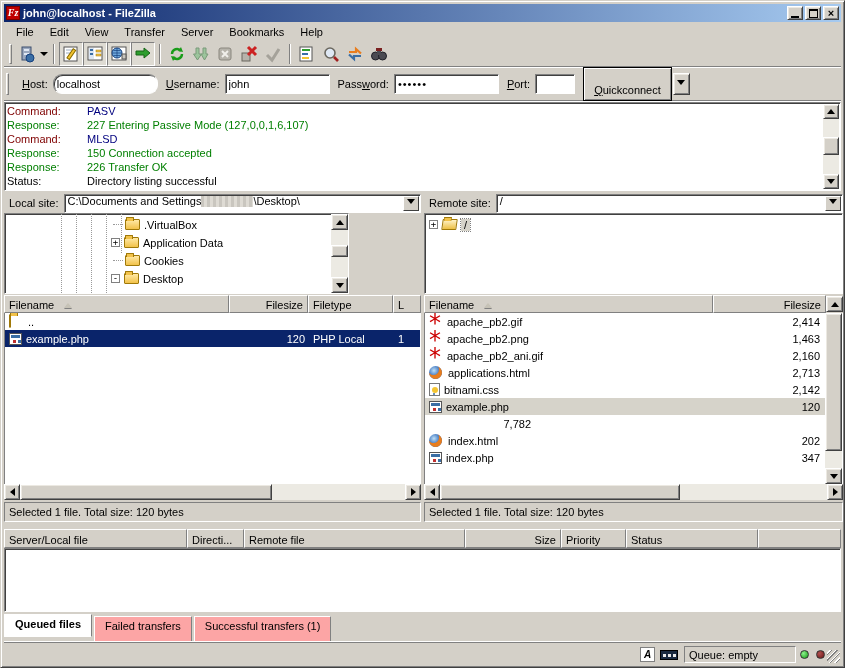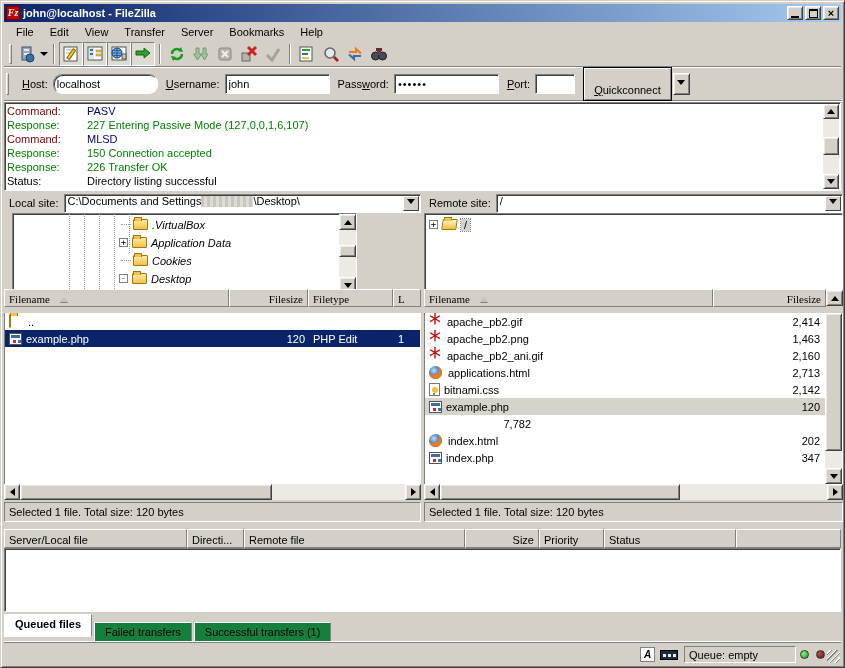--- a/index.html
+++ b/index.html
@@ -66,35 +66,35 @@
   .siterow.lp{left:3px;width:417px;} .siterow.rp{left:423px;width:419px;}
   .sitelabel{padding:0 5px;white-space:nowrap;}
   .combo{flex:1;height:19px;background:#fff;border:1px solid;border-color:#808080 #fff #fff #808080;
     box-shadow:inset 1px 1px 0 #404040;display:flex;padding-left:3px;position:relative;}
   .combo .ddbtn{position:absolute;right:1px;top:1px;bottom:1px;width:16px;background:#D4D0C8;
     border:1px solid;border-color:#fff #404040 #404040 #fff;display:flex;align-items:center;justify-content:center;}
   .redacted{display:inline-block;width:52px;height:11px;vertical-align:-2px;
     background:repeating-linear-gradient(90deg,#c9c6bf 0 3px,#dedbd4 3px 6px);filter:blur(0.5px);}
   
   .treebox{position:absolute;top:212px;height:81px;background:#fff;border:1px solid;border-color:#808080 #fff #fff #808080;box-shadow:inset 1px 1px 0 #404040;overflow:hidden;}
-  .treebox.lp{left:11px;width:345px;font-style:italic;} .treebox.rp{left:423px;width:419px;}
+  .treebox.lp{left:3px;width:345px;} .treebox.rp{left:423px;width:419px;}
   .guide{position:absolute;top:0;bottom:0;border-left:1px dotted #9a9a9a;}
   .titem{position:absolute;height:17px;display:flex;align-items:center;white-space:nowrap;}
   .expander{width:9px;height:9px;background:#fff;border:1px solid #808080;font-size:9px;line-height:7px;
     text-align:center;margin-right:4px;font-family:"DejaVu Sans Mono",monospace;}
   .tstub{width:10px;border-top:1px dotted #9a9a9a;margin-right:2px;}
   
   .folder-icon{position:relative;width:15px;height:11px;margin-right:4px;
     background:linear-gradient(#ffe9a6,#f2c24a);border:1px solid #a07908;border-radius:1px;}
   .folder-icon::before{content:"";position:absolute;top:-3px;left:0;width:6px;height:3px;
     background:#f2c24a;border:1px solid #a07908;border-bottom:none;border-radius:1px 1px 0 0;}
   .open-folder-icon{transform:skewX(-8deg);background:linear-gradient(#fff3c8,#edc045);}
   .sel-gray{background:#D6D3CA;outline:1px dotted #808080;}
   
-  .hdr{position:absolute;top:288px;height:18px;display:flex;font-family:Liberation Serif, serif;}
+  .hdr{position:absolute;top:294px;height:18px;display:flex;}
   .hdr.lp{left:3px;width:417px;} .hdr.rp{left:423px;width:419px;}
   .hcell{background:#D4D0C8;border:1px solid;border-color:#fff #808080 #808080 #fff;
     padding:2px 4px 0 4px;white-space:nowrap;overflow:hidden;display:flex;align-items:center;}
   .hcell.r{justify-content:flex-end;}
   .sortarrow{width:0;height:0;border:4px solid transparent;border-bottom:5px solid #c6c2b6;margin-left:10px;margin-top:-3px;
     filter:drop-shadow(0 1px 0 #808080);}
   
   .list{position:absolute;top:312px;height:171px;background:#fff;overflow:hidden;
     border-left:1px solid #808080;border-right:1px solid #fff;}
   .list.lp{left:3px;width:417px;} .list.rp{left:423px;width:419px;}
@@ -118,21 +118,21 @@
   .hsb.lp{left:3px;width:417px;} .hsb.rp{left:423px;width:419px;}
   .panestatus{position:absolute;top:501px;height:20px;background:#D4D0C8;
     border:1px solid;border-color:#808080 #fff #fff #808080;padding:3px 0 0 4px;}
   .panestatus.lp{left:3px;width:417px;} .panestatus.rp{left:423px;width:419px;}
   
   .qhdr{position:absolute;top:528px;left:3px;right:3px;height:19px;display:flex;}
   .qbody{position:absolute;top:547px;left:3px;right:3px;height:64px;background:#fff;
     border:1px solid;border-color:#808080 #fff #fff #808080;box-shadow:inset 1px 1px 0 #404040;}
   
   .tabs{position:absolute;top:612px;left:3px;height:26px;display:flex;align-items:flex-start;}
-  .tab{height:21px;margin-top:9px;padding:3px 10px 0 10px;background:#15803d;
+  .tab{height:27px;margin-top:3px;padding:3px 10px 0 10px;background:#fca5a5;
     border:1px solid;border-color:#fff #808080 #808080 #fff;margin-right:2px;white-space:nowrap;}
   .tab.active{height:23px;margin-top:1px;background:#fff;font-weight:bold;border-bottom-color:#fff;}
   
   .statusbar{position:absolute;top:640px;left:3px;right:3px;bottom:3px;border-top:1px solid #fff;box-shadow:0 1px 0 #808080 inset;}
   .ascii-ind{position:absolute;right:186px;top:5px;width:15px;height:15px;background:#fff;border:1px solid #808080;
     font-size:10px;font-weight:bold;font-style:italic;text-align:center;line-height:13px;}
   .speed-ind{position:absolute;right:163px;top:8px;width:18px;height:10px;background:#1a2a40;border:1px solid #000;}
   .speed-ind::before{content:"";position:absolute;left:2px;top:3px;width:3px;height:3px;background:#e8e8e8;box-shadow:5px 0 0 #e8e8e8,10px 0 0 #e8e8e8;}
   .queue-panel{position:absolute;right:45px;top:4px;width:112px;height:17px;background:#D4D0C8;
     border:1px solid;border-color:#808080 #fff #fff #808080;padding:2px 0 0 4px;font-size:11px;}
@@ -417,21 +417,21 @@
     </div>
     <div class="frow sel-active">
       <div class="fcell" style="width:225px">
           <span class="fic php-file-icon"></span>
           <span>example.php</span>
         </div>
       <div class="fcell r" style="width:79px">
           <span>120</span>
         </div>
       <div class="fcell" style="width:85px">
-          <span>PHP Edit</span>
+          <span>PHP Local</span>
         </div>
       <div class="fcell" style="flex:1">
           <span>1</span>
         </div>
     </div>
   </div>
 
   <div class="list rp">
     <div style="position:absolute;left:0;top:0;right:17px;">
       <div class="frow">
@@ -553,21 +553,21 @@
   <div class="qhdr">
     <div class="hcell" style="width:183px">
         <span>Server/Local file</span>
       </div>
     <div class="hcell" style="width:57px">
         <span>Directi...</span>
       </div>
     <div class="hcell" style="width:221px">
         <span>Remote file</span>
       </div>
-    <div class="hcell r" style="width:74px">
+    <div class="hcell r" style="width:96px">
         <span>Size</span>
       </div>
     <div class="hcell" style="width:65px">
         <span>Priority</span>
       </div>
     <div class="hcell" style="width:132px">
         <span>Status</span>
       </div>
     <div class="hcell" style="flex:1"></div>
   </div>

